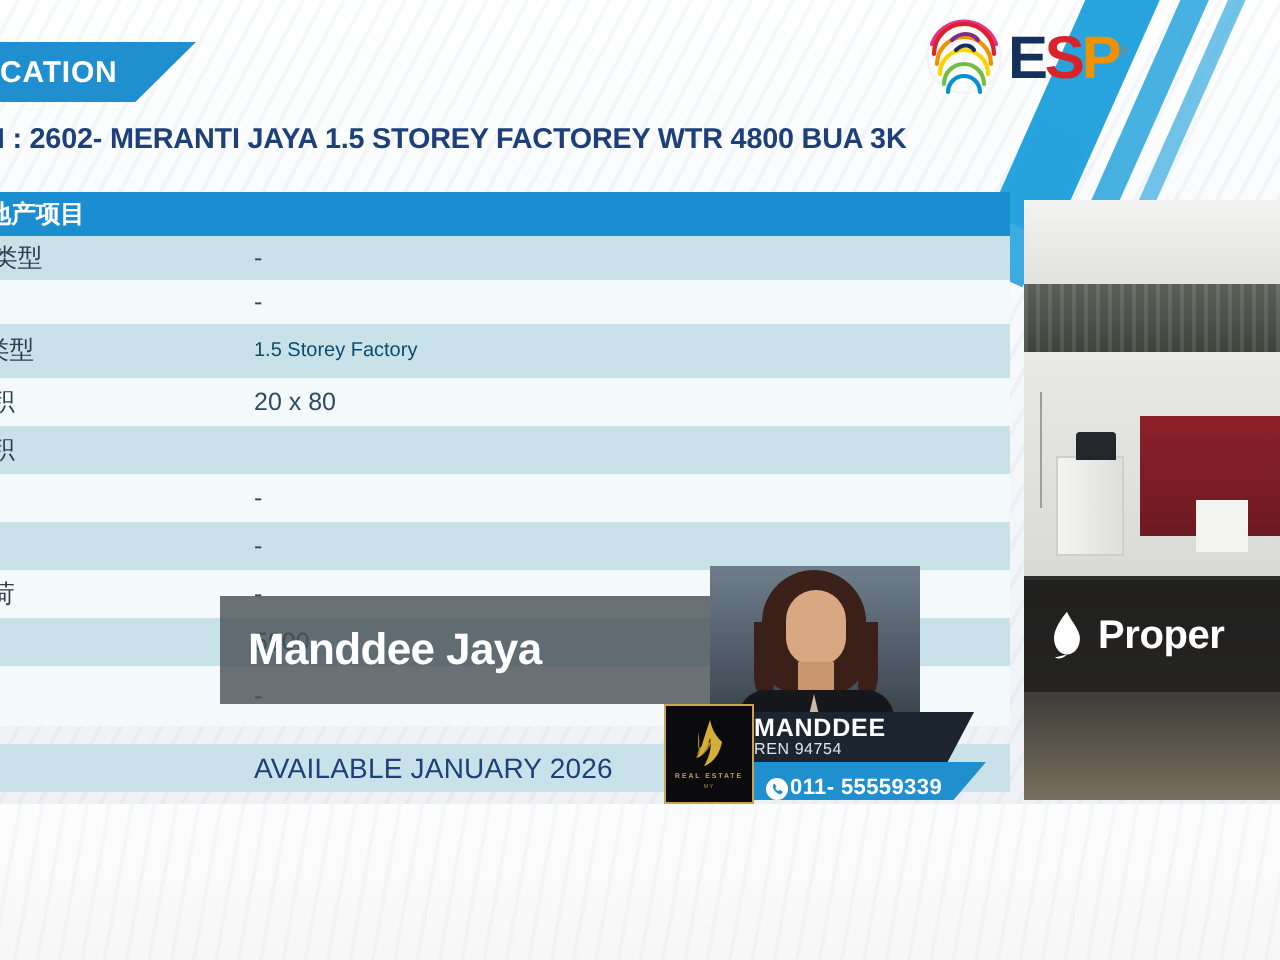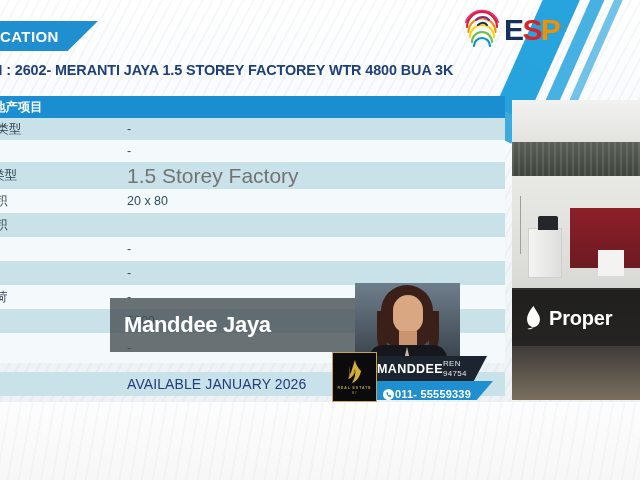--- a/index.html
+++ b/index.html
@@ -85,21 +85,21 @@
     white-space:nowrap; overflow:hidden;
   }
   .r-head{ background:#1a8ed1; height:22px; }
   .r-head .c-label, .r-head .c-value{ color:#ffffff; font-weight:bold; font-size:12.3px; }
   .r-blue{ background:#c9e2ea; }
   .r-white{ background:#f4fafb; }
   .h22{ height:22px; }
   .h27{ height:27px; }
   .h24{ height:24px; }
   .h30{ height:30px; }
-  .big .c-value{ font-size:21px; color:#737373; }
+  .big .c-value{ font-size:10px; color:#0c4a6e; }
   .note .c-value{ font-weight:normal; font-size:14px; color:#1d3f7a; letter-spacing:.1px; }
   .gap{ background:transparent; height:9px; }
 
   
   .photo{
     position:absolute; left:512px; top:100px; width:128px; height:300px;
     overflow:hidden; background:#2a2a2a;
   }
   .ph-ceil{ position:absolute; left:0; top:0; width:128px; height:42px;
     background:linear-gradient(180deg,#f2f2f0,#e2e2df); }
@@ -165,21 +165,21 @@
   }
   .badge-wing{ width:26px; height:26px; }
   .badge-t1{ font-size:3.4px; color:#c8a44a; letter-spacing:1px; font-weight:bold; }
   .badge-t2{ font-size:3px; color:#9b7f3a; letter-spacing:.5px; }
 
   
   .agent-band{
     position:absolute; left:377px; top:356px; width:110px; height:25px;
     background:#1c2430;
     clip-path:polygon(0 0, 100% 0, 88% 100%, 0 100%);
-    display:flex; align-items:center; justify-content:center;
+    display:flex; flex-direction:column; justify-content:center;
   }
   .agent-name{ color:#ffffff; font-weight:bold; font-size:12.5px; letter-spacing:.4px; line-height:12px; }
   .agent-ren{ color:#dfe4ea; font-size:8px; letter-spacing:.3px; line-height:10px; }
   .phone-band{
     position:absolute; left:377px; top:381px; width:116px; height:19px;
     background:#1f8fd0;
     clip-path:polygon(0 0, 100% 0, 86% 100%, 0 100%);
     display:flex; align-items:flex-end; gap:1px; padding-left:6px;
   }
   .phone-ic{ width:11px; height:11px; flex:0 0 auto; }

